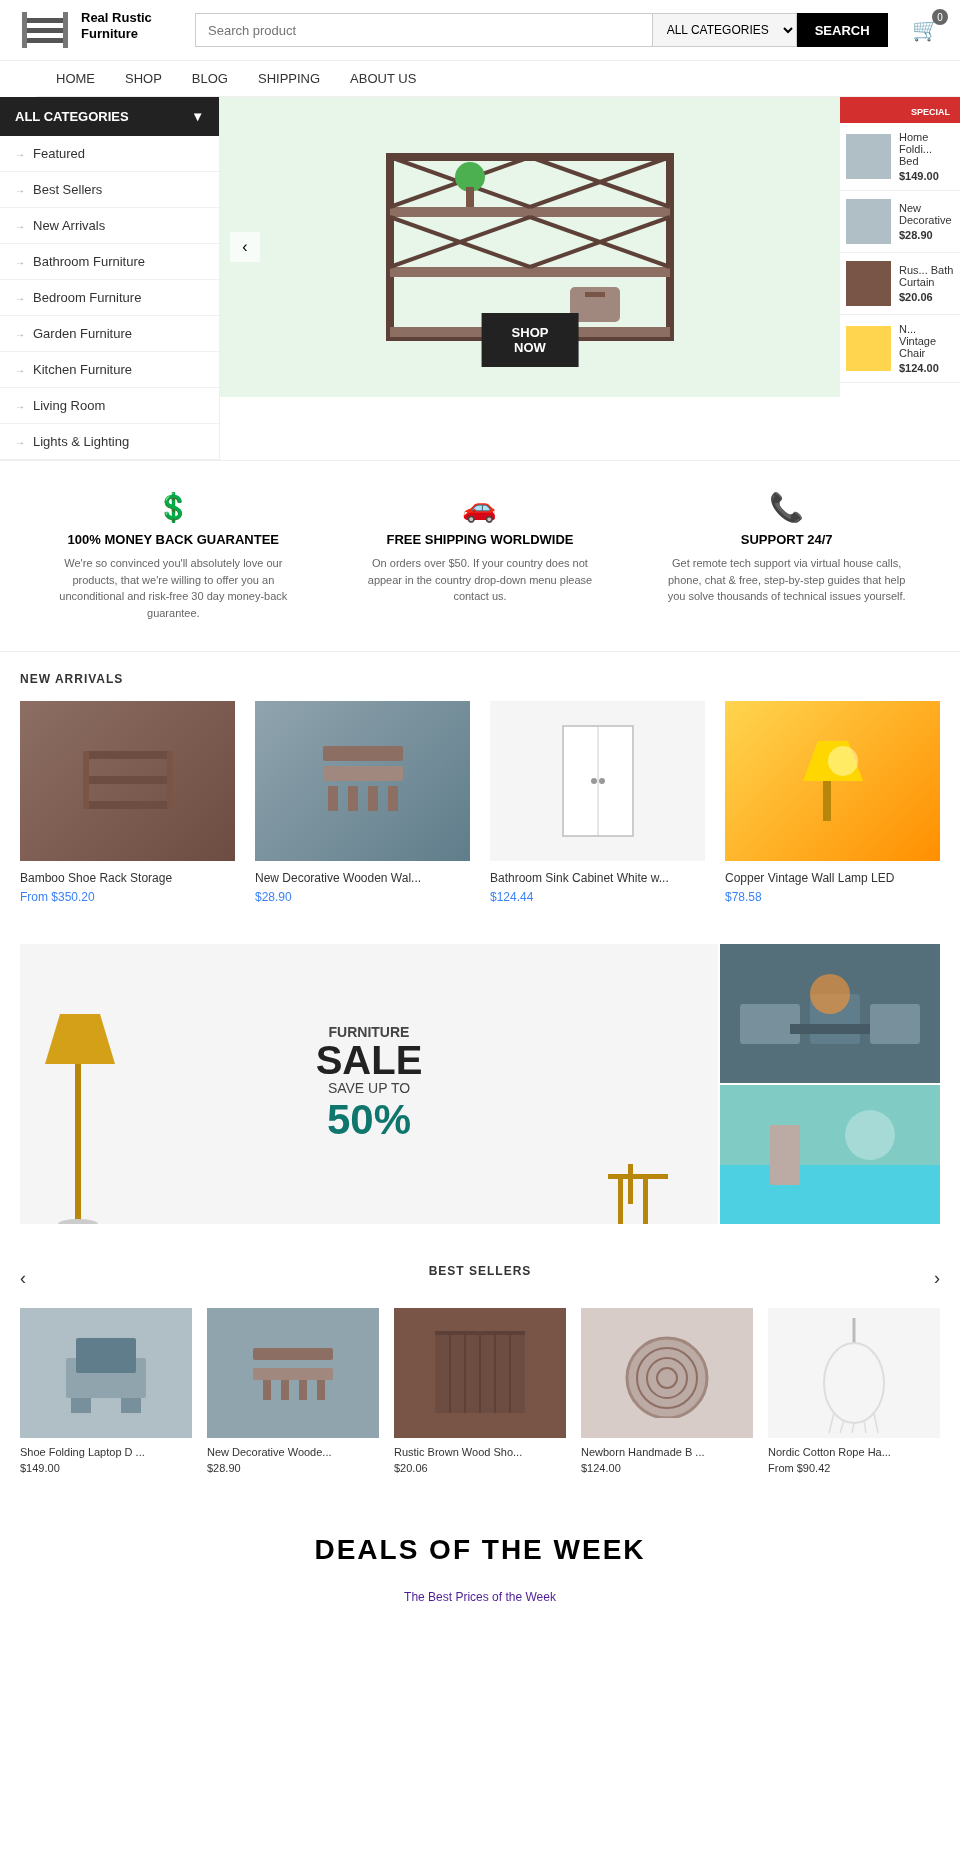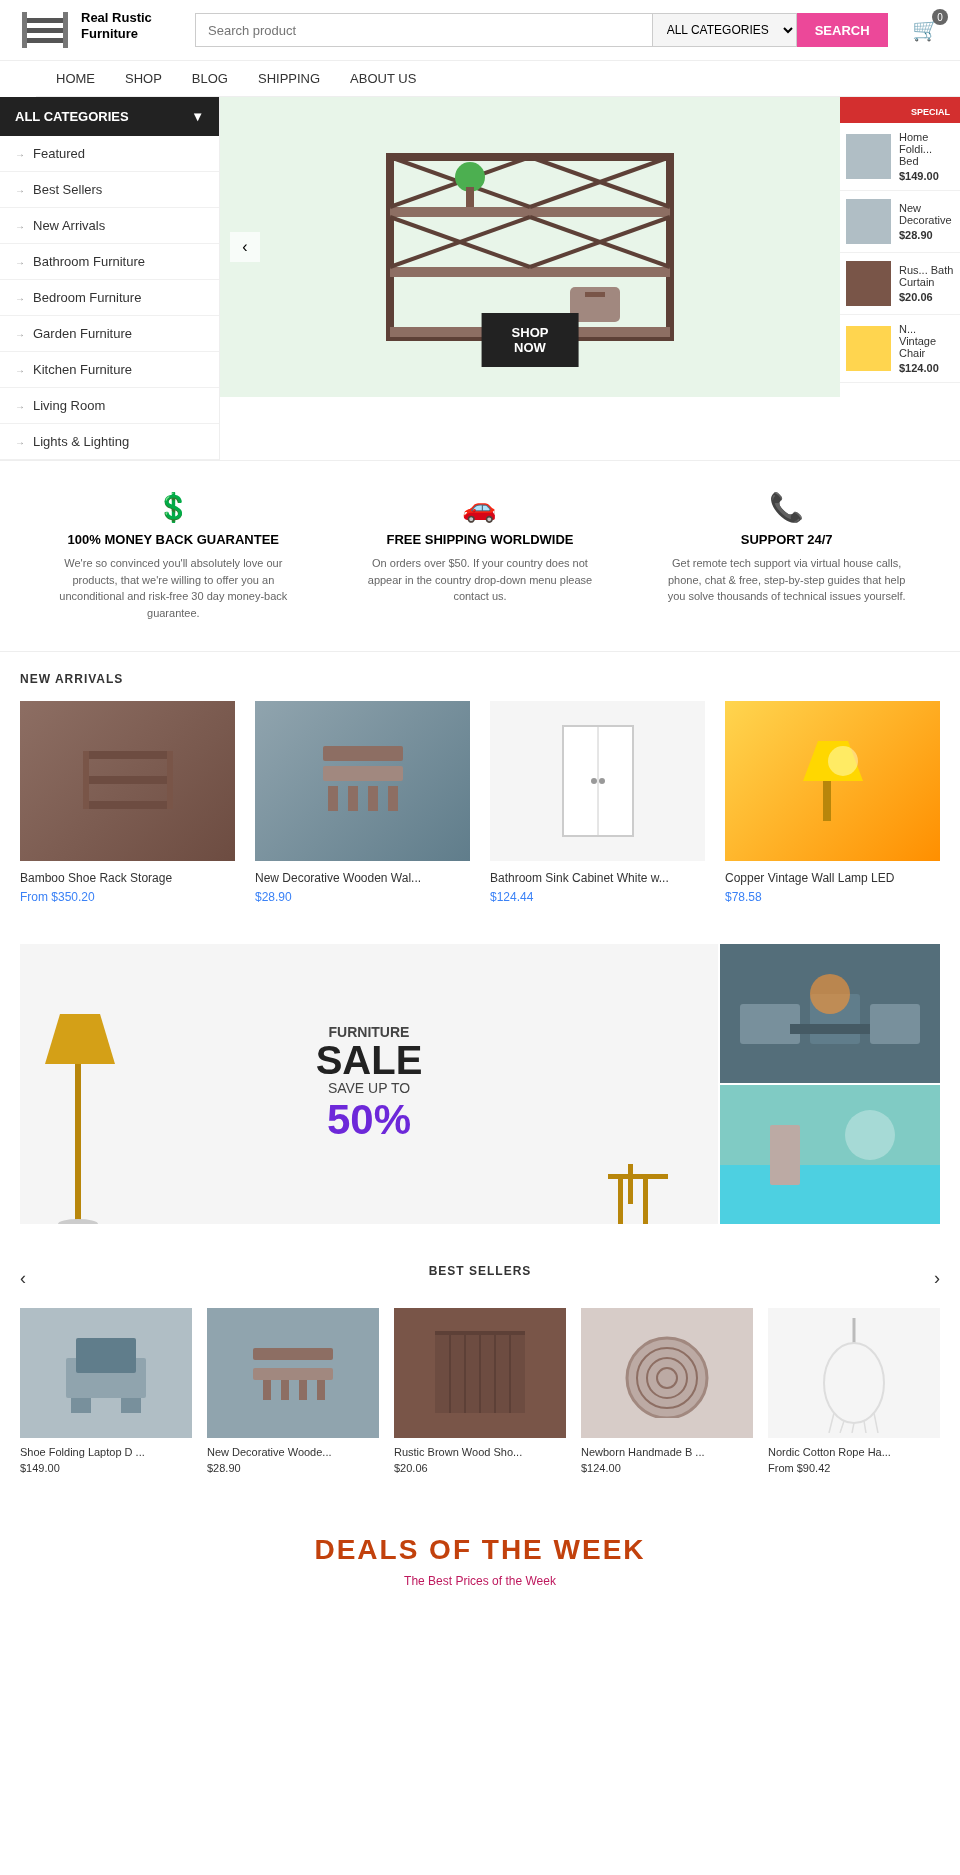--- a/index.html
+++ b/index.html
@@ -6,21 +6,21 @@
     body { font-family: Arial, sans-serif; background: #fff; width: 960px; }
 
     
     .header { display: flex; align-items: center; padding: 10px 20px; border-bottom: 1px solid #eee; gap: 15px; }
     .logo-area { display: flex; align-items: flex-start; gap: 11px; min-width: 160px; }
     .logo-icon { width: 50px; height: 40px; }
     .logo-text { font-size: 13px; font-weight: bold; line-height: 1.2; }
     .search-area { display: flex; flex: 1; gap: 0; }
     .search-input { flex: 1; padding: 8px 12px; border: 1px solid #ccc; font-size: 13px; outline: none; }
     .category-select { padding: 8px 10px; border: 1px solid #ccc; border-left: none; background: #f5f5f5; font-size: 12px; cursor: pointer; min-width: 130px; }
-    .search-btn { padding: 8px 18px; background: #ec4899; color: #fff; border: none; font-size: 13px; font-weight: bold; cursor: pointer; }
+    .search-btn { padding: 8px 18px; background: #000000; color: #fff; border: none; font-size: 13px; font-weight: bold; cursor: pointer; }
     .cart-area { position: relative; margin-left: 10px; }
     .cart-count { position: absolute; top: -8px; right: -8px; background: #666; color: #fff; font-size: 10px; border-radius: 50%; width: 16px; height: 16px; display: flex; align-items: center; justify-content: center; }
 
     
     .nav { background: #fff; padding: 0 20px; border-bottom: 1px solid #eee; margin-left: 36px; }
     .nav ul { display: flex; list-style: none; gap: 30px; }
     .nav ul li a { text-decoration: none; color: #333; font-size: 13px; padding: 10px 0; display: block; }
 
     
     .main-content { display: flex; }
@@ -78,22 +78,22 @@
     .best-sellers-header { display: flex; align-items: center; justify-content: space-between; margin-bottom: 15px; }
     .bs-nav-btn { background: none; border: none; cursor: pointer; font-size: 18px; color: #333; }
     .bs-product-grid { display: grid; grid-template-columns: repeat(5, 1fr); gap: 15px; }
     .bs-product-card { cursor: pointer; }
     .bs-product-img { width: 100%; height: 130px; background: #e0e0e0; margin-bottom: 8px; display: flex; align-items: center; justify-content: center; overflow: hidden; }
     .bs-product-name { font-size: 11px; color: #333; margin-bottom: 4px; }
     .bs-product-price { font-size: 11px; color: #333; }
 
     
     .deals-section { padding: 40px 20px; text-align: center; }
-    .deals-title { font-size: 28px; font-weight: 900; color: #c2410c; letter-spacing: 2px; margin-bottom: 8px; }
-    .deals-subtitle { font-size: 12px; color: #be185d; }
+    .deals-title { font-size: 28px; font-weight: 900; color: #000000; letter-spacing: 2px; margin-bottom: 24px; }
+    .deals-subtitle { font-size: 12px; color: #4c1d95; }
 
     
     .img-bamboo { background: linear-gradient(135deg, #8d6e63 0%, #6d4c41 100%); }
     .img-decorative { background: linear-gradient(135deg, #90a4ae 0%, #607d8b 100%); }
     .img-lamp { background: linear-gradient(135deg, #ffd54f 0%, #ff8f00 100%); }
     .img-outdoor { background: linear-gradient(135deg, #78909c 0%, #37474f 100%); }
     .img-outdoor2 { background: linear-gradient(135deg, #80cbc4 0%, #00897b 100%); }
 
     
     .icon-cart { font-size: 22px; }
@@ -367,21 +367,21 @@
 
     <svg style="position:absolute;left:20px;bottom:0;" width="80" height="220" viewBox="0 0 80 220">
       <rect x="35" y="60" width="6" height="160" fill="#b8860b"></rect>
       <polygon points="5,60 75,60 60,10 20,10" fill="#d4a017"></polygon>
       <ellipse cx="38" cy="220" rx="20" ry="5" fill="#ccc"></ellipse>
     </svg>
     <div class="sale-text">
       <div style="font-size:14px;font-weight:bold;color:#444;">FURNITURE</div>
       <div style="font-size:40px;font-weight:900;color:#222;line-height:1;">SALE</div>
       <div style="font-size:14px;color:#444;">SAVE UP TO</div>
-      <div style="font-size:42px;font-weight:900;color:#6d28d9;">50%</div>
+      <div style="font-size:42px;font-weight:900;color:#0f766e;">50%</div>
     </div>
 
     <svg style="position:absolute;right:30px;bottom:0;" width="100" height="80" viewBox="0 0 100 80">
       <rect x="20" y="30" width="60" height="5" fill="#b8860b"></rect>
       <rect x="30" y="35" width="5" height="45" fill="#b8860b"></rect>
       <rect x="55" y="35" width="5" height="45" fill="#b8860b"></rect>
       <rect x="40" y="20" width="5" height="40" fill="#b8860b"></rect>
     </svg>
   </div>
   <div class="sale-grid">

